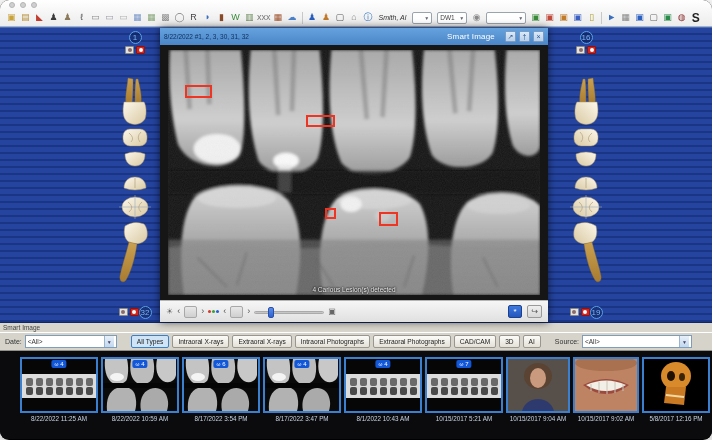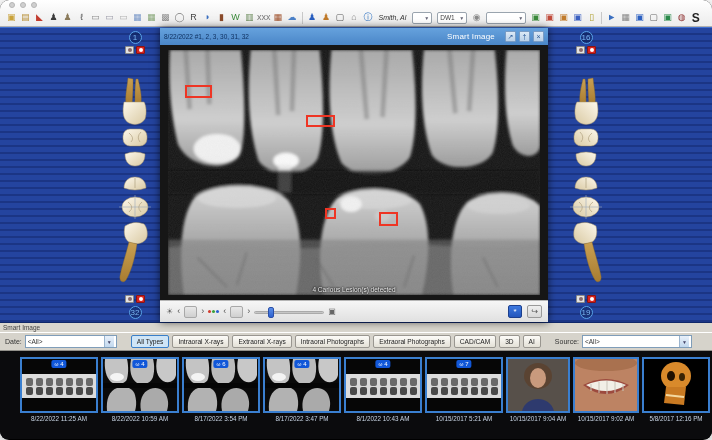--- a/index.html
+++ b/index.html
@@ -30,21 +30,21 @@
   .num-badge{margin-top:3px;width:13px;height:13px;border:1px solid #59a3e8;border-radius:50%;
     color:#7cb6f2;font-size:8px;line-height:12px;text-align:center;background:rgba(6,20,60,.35);cursor:pointer;}
   .chips{display:flex;gap:2px;margin-top:2px;}
   .chip{width:9px;height:8px;border-radius:1px;display:flex;align-items:center;justify-content:center;cursor:pointer;}
   .chip.white{background:#e3e3e3;border:1px solid #8a8a8a;}
   .chip.red{background:#d8231f;border:1px solid #8a1512;}
   .chip i{width:4px;height:4px;border-radius:50%;display:block;}
   .chip.white i{background:#8a6a6a;}
   .chip.red i{background:#fff;}
   .teeth-svg{margin-top:22px;}
-  .bottom-group{margin-top:auto;display:flex;flex-direction:column;align-items:center;margin-bottom:3px;}
+  .bottom-group{margin-top:auto;display:flex;flex-direction:row;align-items:center;margin-bottom:3px;}
   
   .viewer{position:absolute;left:160px;top:0px;width:388px;height:294px;background:#262626;box-shadow:0 0 8px rgba(0,0,0,.65);}
   .viewer-titlebar{height:17px;background:linear-gradient(#66a2dd,#4a86c8);display:flex;align-items:center;padding:0 4px;}
   .vt-left{font-size:6.5px;color:#0d2f5f;flex:1;white-space:nowrap;}
   .vt-title{font-size:8px;color:#ffffff;margin-right:7px;letter-spacing:.2px;}
   .vt-btn{width:11px;height:11px;margin-left:3px;background:linear-gradient(#dce9f6,#b9d0e8);border:1px solid #7a9cc4;
     border-radius:1px;font-size:7px;color:#2a5a96;display:flex;align-items:center;justify-content:center;cursor:pointer;}
   .canvas{position:relative;height:255px;background:#161616;}
   .xray-wrap{position:absolute;left:8px;top:5px;width:372px;height:245px;overflow:hidden;background:#101010;}
   .xray-wrap svg{display:block;width:100%;height:100%;}

